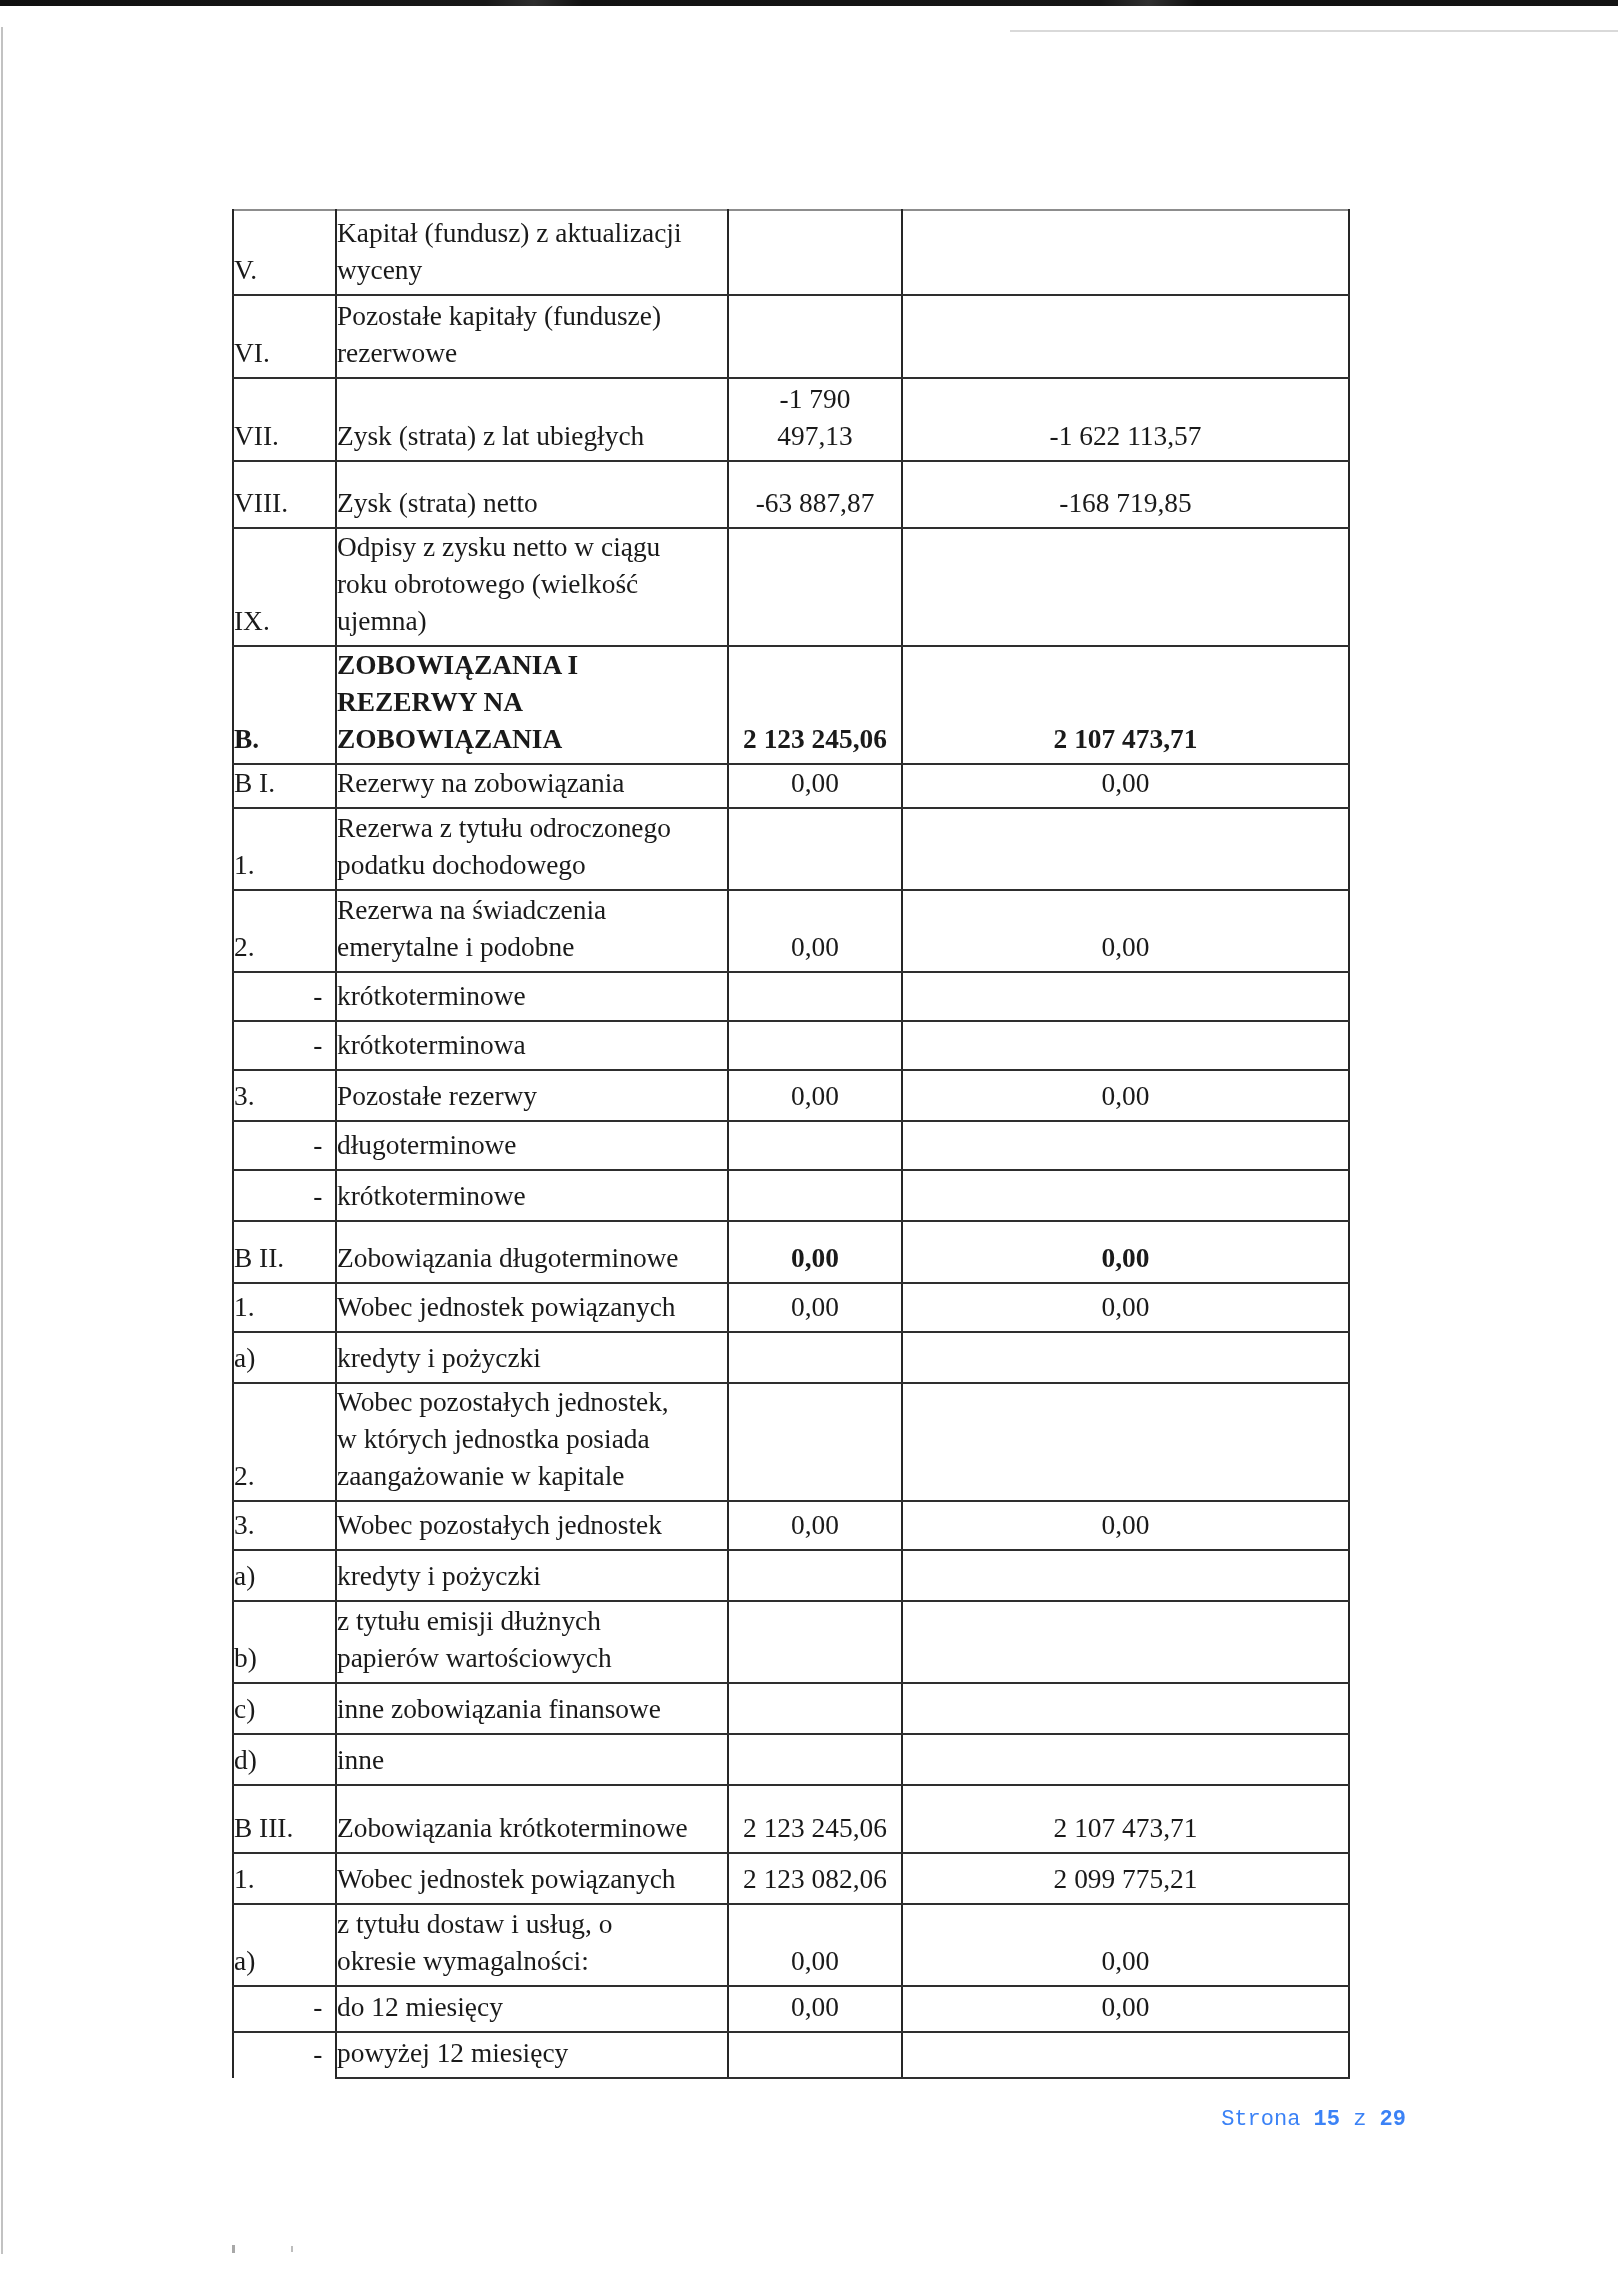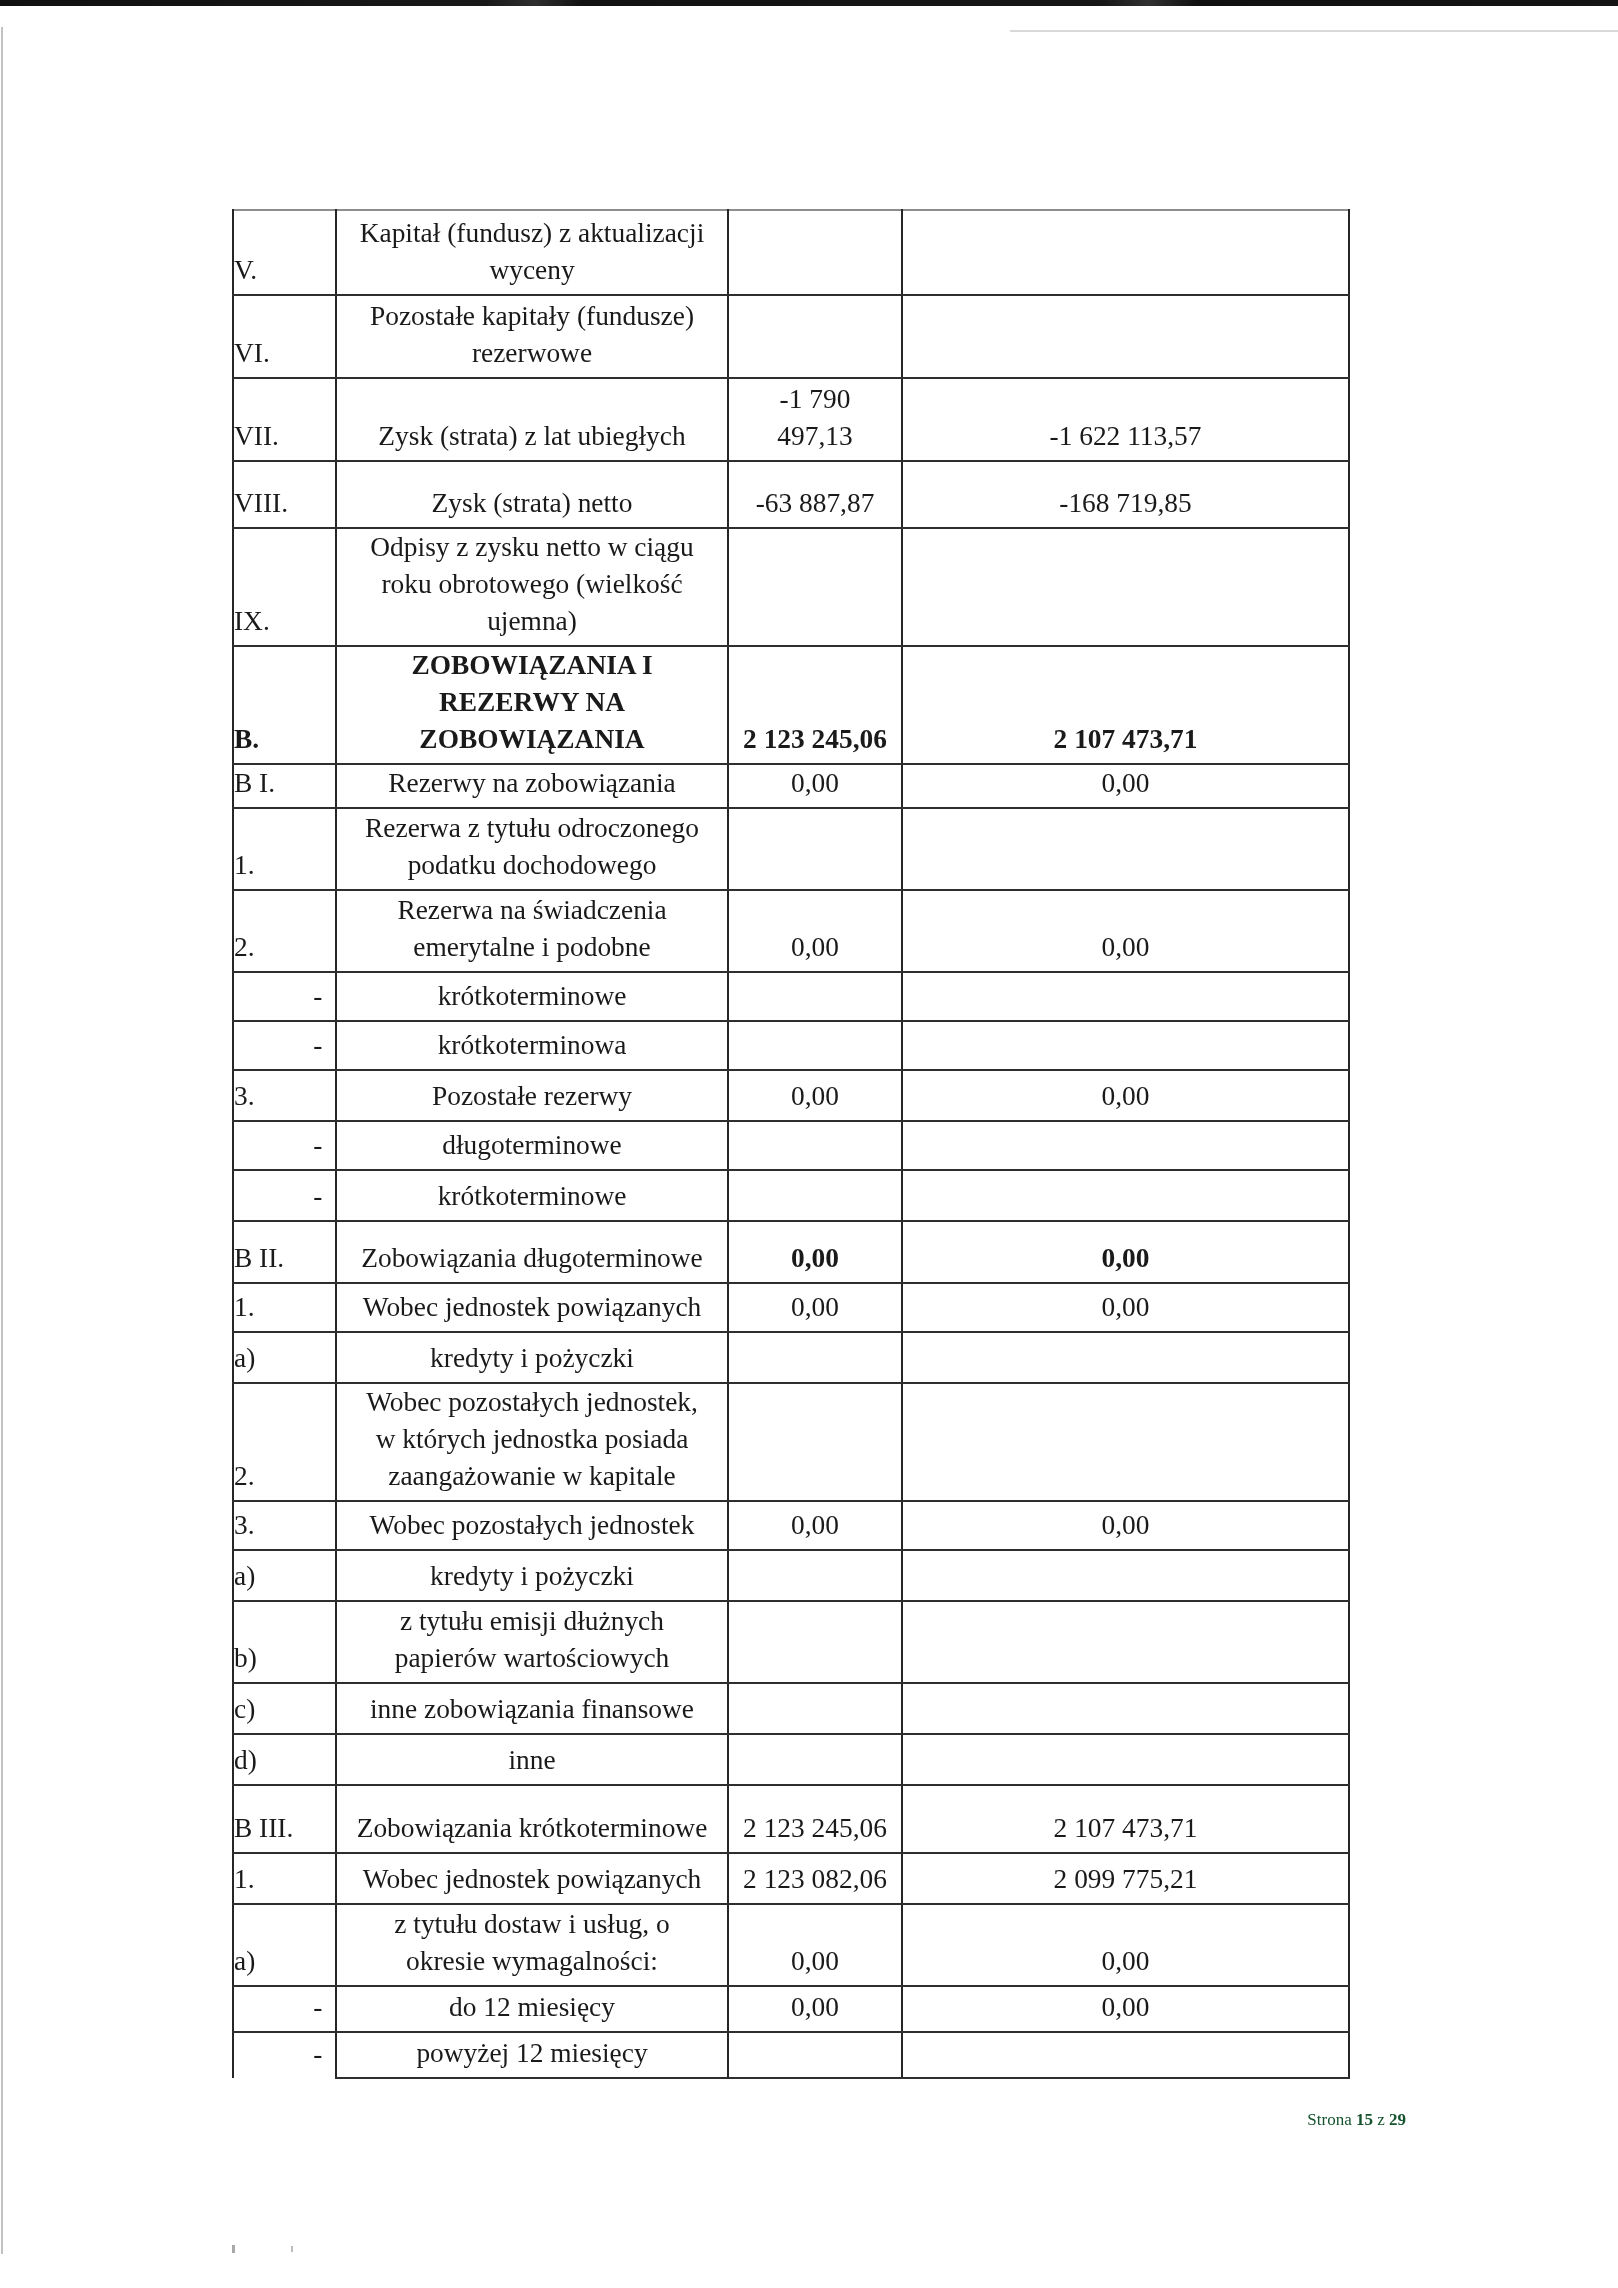--- a/index.html
+++ b/index.html
@@ -44,34 +44,34 @@
 
   table.balance td {
     vertical-align: bottom;
     border-left: 2px solid #262626;
     border-right: 2px solid #262626;
     border-bottom: 2.9px double #2e2e2e;
     padding: 0 0 4.9px 0;
     overflow: hidden;
   }
   td.c-num   { padding-left: 9.8px; }
-  td.c-label { padding-left: 8.8px; padding-right: 5.9px; white-space: pre-line; text-align: center; }
+  td.c-label { padding-left: 8.8px; padding-right: 5.9px; white-space: pre-line; }
   td.c-v1, td.c-v2 { text-align: center; padding-right: 8.8px; white-space: pre-line; }
 
   tr.bold-row td { font-weight: bold; }
   tr.bold-vals td.c-v1, tr.bold-vals td.c-v2 { font-weight: bold; }
   tr.dash-row td.c-num { text-align: right; padding-right: 12.7px; padding-left: 0; }
   tr.last td.c-num { border-bottom: none; }
 
   
   .page-footer {
     position: absolute; top: 2103px; right: 212px;
-    font-family: Liberation Serif, serif;
-    font-size: 17px; line-height: 33px;
-    color: #14532d;
+    font-family: Liberation Mono, monospace;
+    font-size: 22px; line-height: 33px;
+    color: #3b82f6;
     white-space: nowrap;
   }
   .page-footer b { font-weight: bold; }
 </style>
 </head>
 <body>
 
 <div class="top-bar"></div>
 <div class="top-faint-line"></div>
 <div class="left-edge-line"></div>

